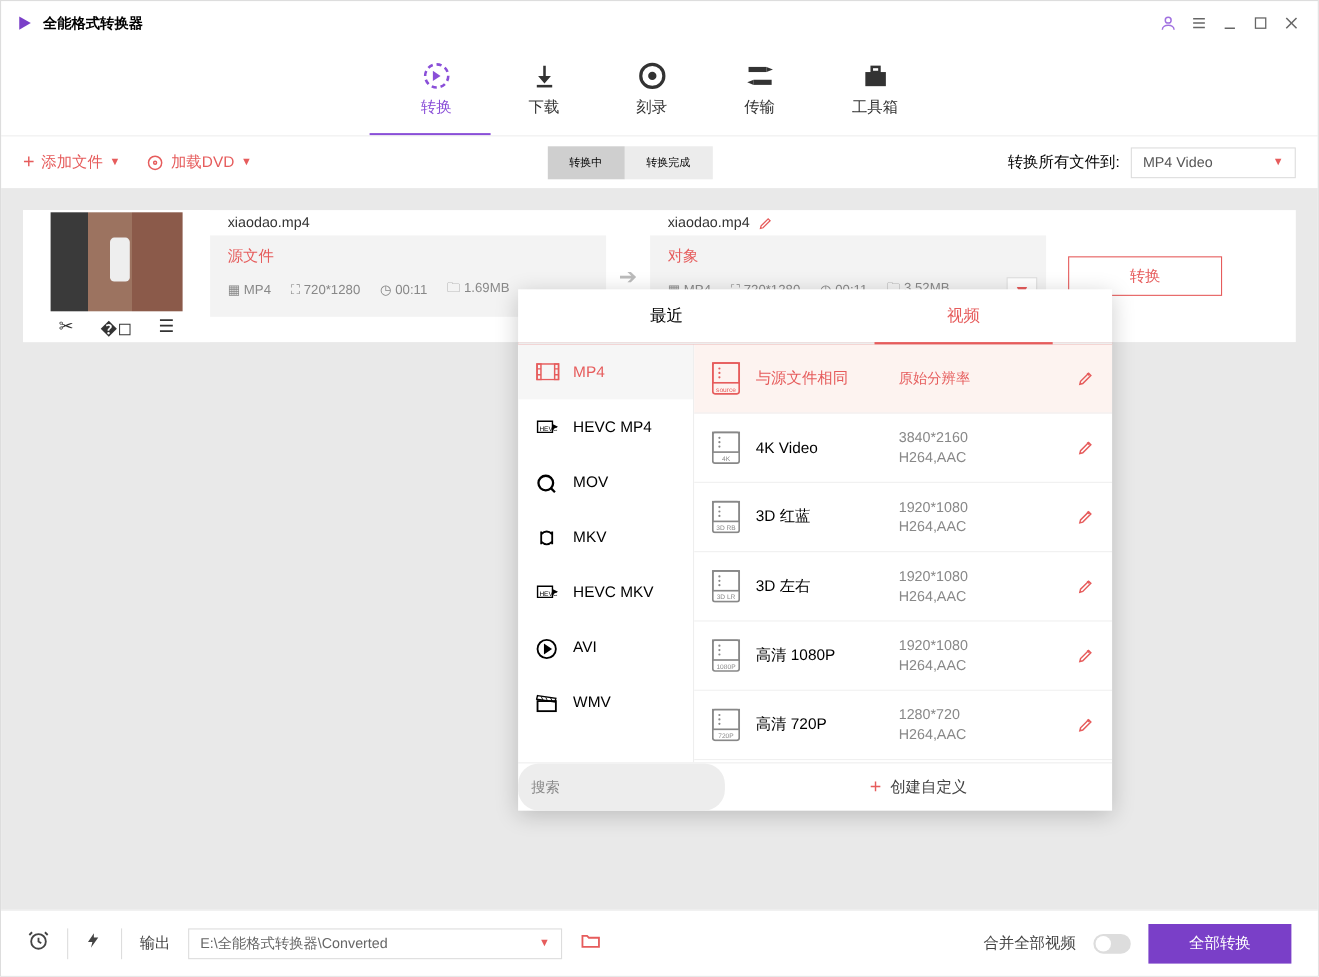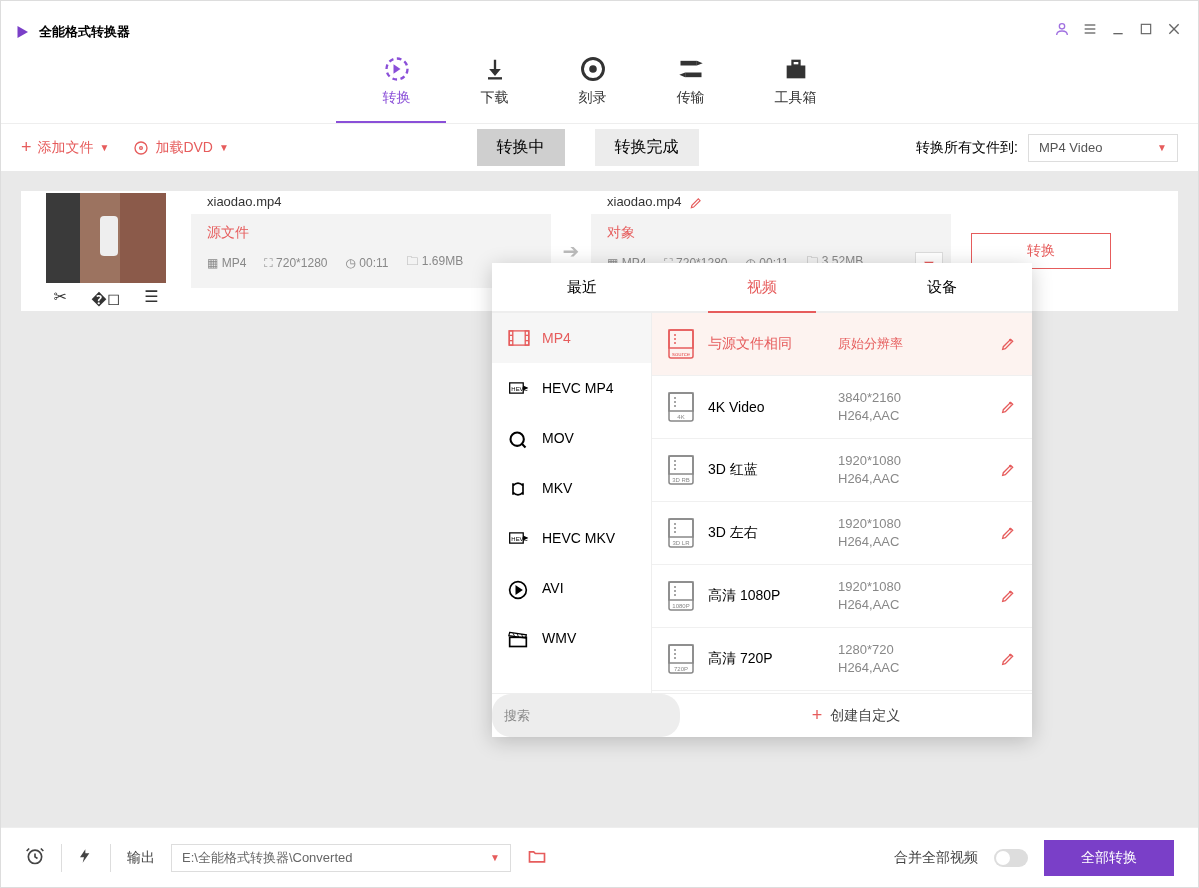--- a/index.html
+++ b/index.html
@@ -1,49 +1,49 @@
 <!DOCTYPE html>
 <html><head>
 <meta charset="utf-8">
 <style>
 * { margin: 0; padding: 0; box-sizing: border-box; font-family: "Microsoft YaHei", sans-serif; }
 body { width: 1199px; height: 888px; background: #fff; overflow: hidden; }
 .window { width: 100%; height: 100%; display: flex; flex-direction: column; border: 1px solid #ddd; }
-.titlebar { height: 40px; display: flex; align-items: flex-end; padding: 0 12px; }
+.titlebar { height: 40px; display: flex; align-items: center; padding: 0 12px; }
 .tb-logo { width: 18px; height: 18px; margin-right: 8px; }
 .tb-title { font-size: 13px; font-weight: bold; }
 .tb-spacer { flex: 1; }
 .tb-ctrl { width: 24px; height: 24px; display: flex; align-items: center; justify-content: center; margin-left: 4px; cursor: pointer; color: #666; }
 .mainnav { height: 80px; display: flex; justify-content: center; gap: 70px; align-items: center; }
 .nav-item { display: flex; flex-direction: column; align-items: center; gap: 6px; cursor: pointer; color: #333; font-size: 14px; }
 .nav-item.active { color: #8a4fd8; }
 .nav-icon { width: 28px; height: 28px; }
 .nav-underline { height: 2px; background: #8a4fd8; width: 110px; margin-left: 335px; }
 .toolbar { height: 48px; display: flex; align-items: center; padding: 0 20px; gap: 24px; border-top: 1px solid #eee; }
 .tb-btn { display: flex; align-items: center; gap: 6px; cursor: pointer; color: #e65c5c; font-size: 14px; }
 .tabgroup { display: flex; margin-left: auto; margin-right: auto; }
-.tabbtn { padding: 8px 20px; background: #cfcfcf; cursor: pointer; font-size: 16px; margin-left: 30px; }
+.tabbtn { padding: 8px 20px; background: #cfcfcf; cursor: pointer; font-size: 10px; }
 .tabbtn.inactive { background: #ececec; }
 .right-combo { display: flex; align-items: center; gap: 10px; font-size: 14px; }
 .combo-box { width: 150px; height: 28px; border: 1px solid #ddd; display: flex; align-items: center; padding: 0 10px; justify-content: space-between; cursor: pointer; font-size: 13px; color: #555; }
 .content { flex: 1; background: #e9e9e9; position: relative; padding: 20px; }
 .filecard { background: #fff; height: 120px; display: flex; position: relative; }
 .thumb-col { width: 170px; background: #fff; display: flex; flex-direction: column; align-items: center; justify-content: center; }
 .thumb { width: 120px; height: 90px; background: linear-gradient(90deg, #3a3a3a 0 28%, #9c7360 28% 62%, #8b5a4a 62% 100%); position: relative; }
 .thumb::after { content:""; position:absolute; left:45%; top:25%; width:18px; height:40px; background:#eee; border-radius:4px; }
 .thumb-tools { display: flex; gap: 24px; margin-top: 4px; color: #333; }
 .info-col { flex: 1; display: flex; align-items: center; padding: 0; position: relative; }
 .src-block, .tgt-block { width: 360px; background: #f3f3f3; height: 74px; padding: 10px 16px; position: relative; }
 .src-title-out { position: absolute; top: -20px; left: 16px; font-size: 13px; color: #333; }
 .blk-title { color: #e65c5c; font-size: 14px; margin-bottom: 10px; }
 .blk-meta { display: flex; gap: 18px; color: #888; font-size: 12px; align-items: center; }
 .arrow { width: 40px; text-align: center; color: #bbb; font-size: 20px; }
 .convert-btn { width: 140px; height: 36px; border: 1px solid #e65c5c; color: #e65c5c; background: #fff; display: flex; align-items: center; justify-content: center; cursor: pointer; margin-left: 20px; font-size: 14px; }
 .target-dropdown-btn { width: 28px; height: 28px; border: 1px solid #ddd; background:#fff; display:flex; align-items:center; justify-content:center; color:#e65c5c; cursor:pointer; position:absolute; right:8px; bottom:8px; }
-.popup { position: absolute; left: 491px; top: 92px; width: 540px; background: #fff; box-shadow: 0 4px 20px rgba(0,0,0,0.2); z-index: 10; display: flex; flex-direction: column; }
+.popup { position: absolute; left: 470px; top: 92px; width: 540px; background: #fff; box-shadow: 0 4px 20px rgba(0,0,0,0.2); z-index: 10; display: flex; flex-direction: column; }
 .popup-tabs { height: 50px; display: flex; border-bottom: 2px solid #e65c5c; position: relative; }
 .popup-tabs::before { content:""; position:absolute; bottom:-2px; left:0; right:0; height:2px; background:#eee; }
 .ptab { flex: 1; display: flex; align-items: center; justify-content: center; font-size: 15px; cursor: pointer; position: relative; }
 .ptab.active { color: #e65c5c; }
 .ptab.active::after { content:""; position:absolute; bottom:-2px; left:20%; right:20%; height:2px; background:#e65c5c; }
 .popup-body { display: flex; height: 380px; }
 .fmt-list { width: 160px; border-right: 1px solid #eee; overflow: hidden; }
 .fmt-item { height: 50px; display: flex; align-items: center; padding: 0 16px; gap: 12px; cursor: pointer; font-size: 14px; }
 .fmt-item.active { color: #e65c5c; background: #f6f6f6; }
 .fmt-icon { width: 22px; height: 16px; }
@@ -224,21 +224,20 @@
           </div>
         </div>
         <div class="convert-btn">转换</div>
       </div>
     </div>
 
     <div class="popup">
       <div class="popup-tabs">
         <div class="ptab">最近</div>
         <div class="ptab active">视频</div>
-        <div class="ptab">设备</div>
       </div>
       <div class="popup-body">
         <div class="fmt-list" id="fmt-list">
             <div class="fmt-item active">
               <span class="fmt-icon"><svg width="22" height="16" viewBox="0 0 24 18" fill="none" stroke="currentColor" stroke-width="1.5">
                   <rect x="1" y="1" width="22" height="16"></rect>
                   <rect x="1" y="1" width="4" height="16"></rect>
                   <rect x="19" y="1" width="4" height="16"></rect>
                   <line x1="1" y1="6" x2="5" y2="6"></line>
                   <line x1="1" y1="12" x2="5" y2="12"></line>

